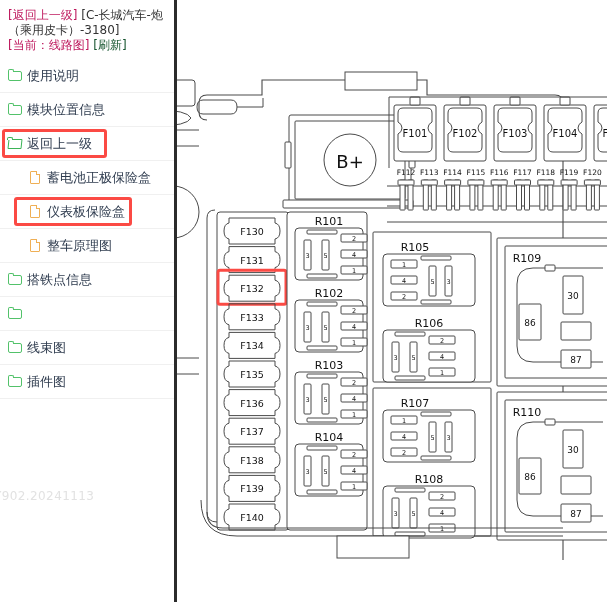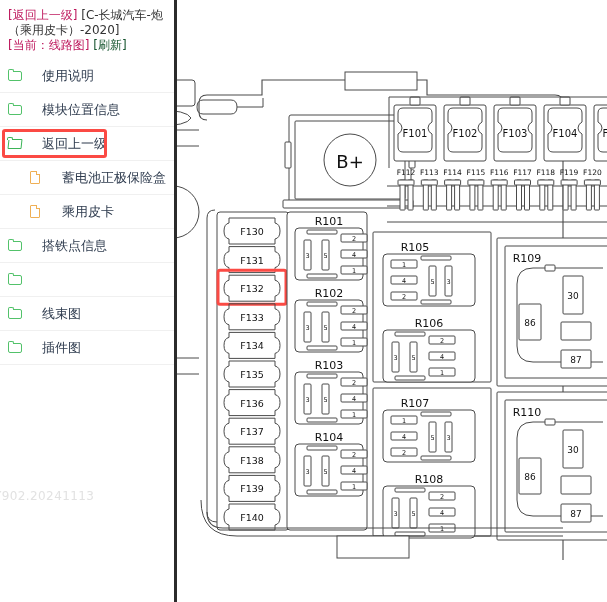--- a/index.html
+++ b/index.html
@@ -18,21 +18,21 @@
 
   
   .sidebar{position:absolute;left:0;top:0;width:175px;height:602px;
     background:#ffffff;overflow:hidden;}
   .crumb{padding:8px 6px 4px 8px;line-height:15px;font-size:12px;color:#333;}
   .crumb a{color:#be185d;text-decoration:none;}
   .crumb .grey{color:#14532d;}
   .crumb .dark{color:#333;}
 
   .nav{margin-top:2px;}
-  .nav-item{position:relative;display:flex;align-items:center;gap:19px;
+  .nav-item{position:relative;display:flex;align-items:center;gap:4px;
     height:33px;padding:0 4px 0 8px;border-bottom:1px solid #f0f0f0;
     font-size:13px;color:#2e3b4e;white-space:nowrap;cursor:pointer;}
   .nav-item.child{padding-left:28px;}
   .nav-item .lbl{overflow:hidden;}
   .hlbox{position:absolute;border:3px solid #fb4a44;border-radius:3px;
     pointer-events:none;box-sizing:border-box;}
 
   
   .ico{width:15px;height:13px;flex:0 0 15px;position:relative;}
   .ico.folder::before{content:"";position:absolute;left:0;top:2px;width:14px;height:10px;
@@ -67,21 +67,21 @@
 <body>
 
 <div id="root">
 
   <div class="top-strip"></div>
 
   <div class="sidebar">
 
     <div class="crumb">
       <a href="#">[返回上一级]</a>
-      <span class="dark">[C-长城汽车-炮（乘用皮卡）-2020]</span><br>
+      <span class="dark">[C-长城汽车-炮（乘用皮卡）-3180]</span><br>
       <a href="#">[当前：线路图]</a>
       <span class="grey">[刷新]</span>
     </div>
 
     <div class="nav" id="nav-list">
         <div class="nav-item">
           <span class="ico folder"></span>
           <span class="lbl">使用说明</span>
         </div>
         <div class="nav-item">
@@ -92,21 +92,26 @@
           <span class="ico folder-open"></span>
           <span class="lbl">返回上一级</span>
           <div class="hlbox" style="left: 2px; top: 2px; width: 105px; height: 29px;"></div>
         </div>
         <div class="nav-item child">
           <span class="ico doc"></span>
           <span class="lbl">蓄电池正极保险盒</span>
         </div>
         <div class="nav-item child">
           <span class="ico doc"></span>
-          <span class="lbl">乘用皮卡</span>
+          <span class="lbl">仪表板保险盒</span>
+          <div class="hlbox" style="left: 14px; top: 2px; width: 118px; height: 29px;"></div>
+        </div>
+        <div class="nav-item child">
+          <span class="ico doc"></span>
+          <span class="lbl">整车原理图</span>
         </div>
         <div class="nav-item">
           <span class="ico folder"></span>
           <span class="lbl">搭铁点信息</span>
         </div>
         <div class="nav-item">
           <span class="ico folder"></span>
         </div>
         <div class="nav-item">
           <span class="ico folder"></span>

